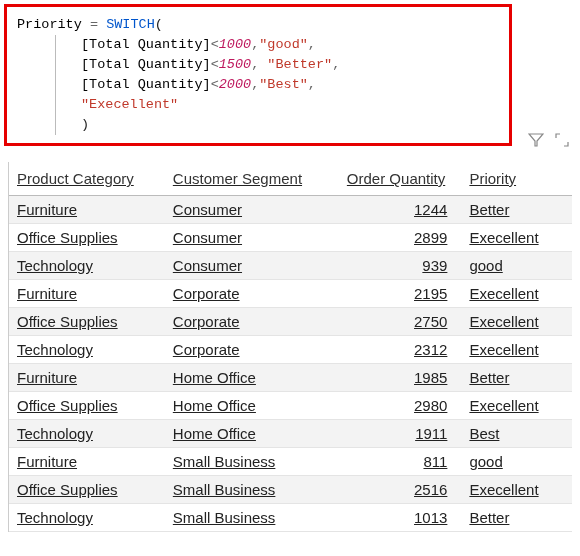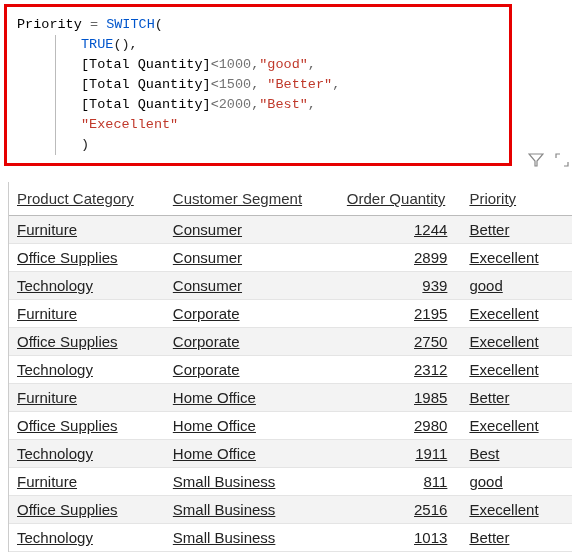--- a/index.html
+++ b/index.html
@@ -31,21 +31,21 @@
   .formula-line.first { padding-left: 0; border-left: none; }
   .formula-lines-wrap {
     border-left: 1px solid #bbb;
     margin-left: 38px;
     padding-left: 16px;
   }
   .tok-measure { color: #000; }
   .tok-func { color: #0055cc; }
   .tok-bracket { color: #222; }
   .tok-op { color: #666; }
-  .tok-num { color: #737373; }
+  .tok-num { color: #be185d; font-style: italic; }
   .tok-str { color: #c0392b; }
   .icons-row {
     display: flex;
     justify-content: flex-end;
     gap: 10px;
     padding: 0 10px 4px 0;
     margin-top: -22px;
     color: #888;
     font-size: 16px;
   }
@@ -84,21 +84,20 @@
   col.c2 { width: 165px; }
   col.c3 { width: 130px; }
   col.c4 { width: 110px; }
 </style>
 </head>
 <body>
 
 <div class="formula-box">
   <div class="formula-line first"><span class="tok-measure">Priority</span><span class="tok-op"> = </span><span class="tok-func">SWITCH</span><span class="tok-bracket">(</span></div>
   <div class="formula-lines-wrap">
-    <div class="formula-line"><span class="tok-func">TRUE</span><span class="tok-bracket">(),</span></div>
     <div class="formula-line"><span class="tok-measure">[Total Quantity]</span><span class="tok-op">&lt;</span><span class="tok-num">1000</span><span class="tok-op">,</span><span class="tok-str">"good"</span><span class="tok-op">,</span></div>
     <div class="formula-line"><span class="tok-measure">[Total Quantity]</span><span class="tok-op">&lt;</span><span class="tok-num">1500</span><span class="tok-op">, </span><span class="tok-str">"Better"</span><span class="tok-op">,</span></div>
     <div class="formula-line"><span class="tok-measure">[Total Quantity]</span><span class="tok-op">&lt;</span><span class="tok-num">2000</span><span class="tok-op">,</span><span class="tok-str">"Best"</span><span class="tok-op">,</span></div>
     <div class="formula-line"><span class="tok-str">"Execellent"</span></div>
     <div class="formula-line"><span class="tok-bracket">)</span></div>
   </div>
 </div>
 
 <div class="icons-row">
   <span>

